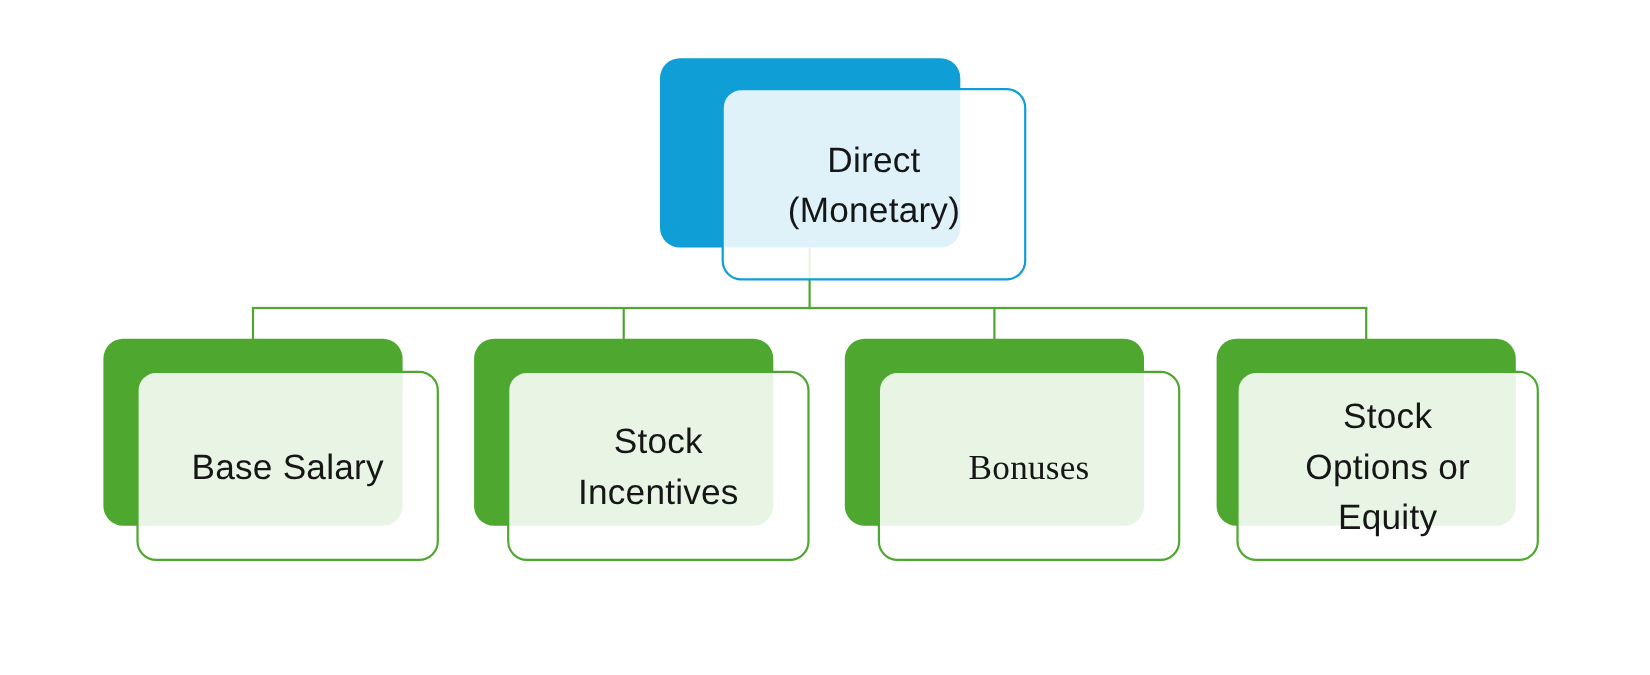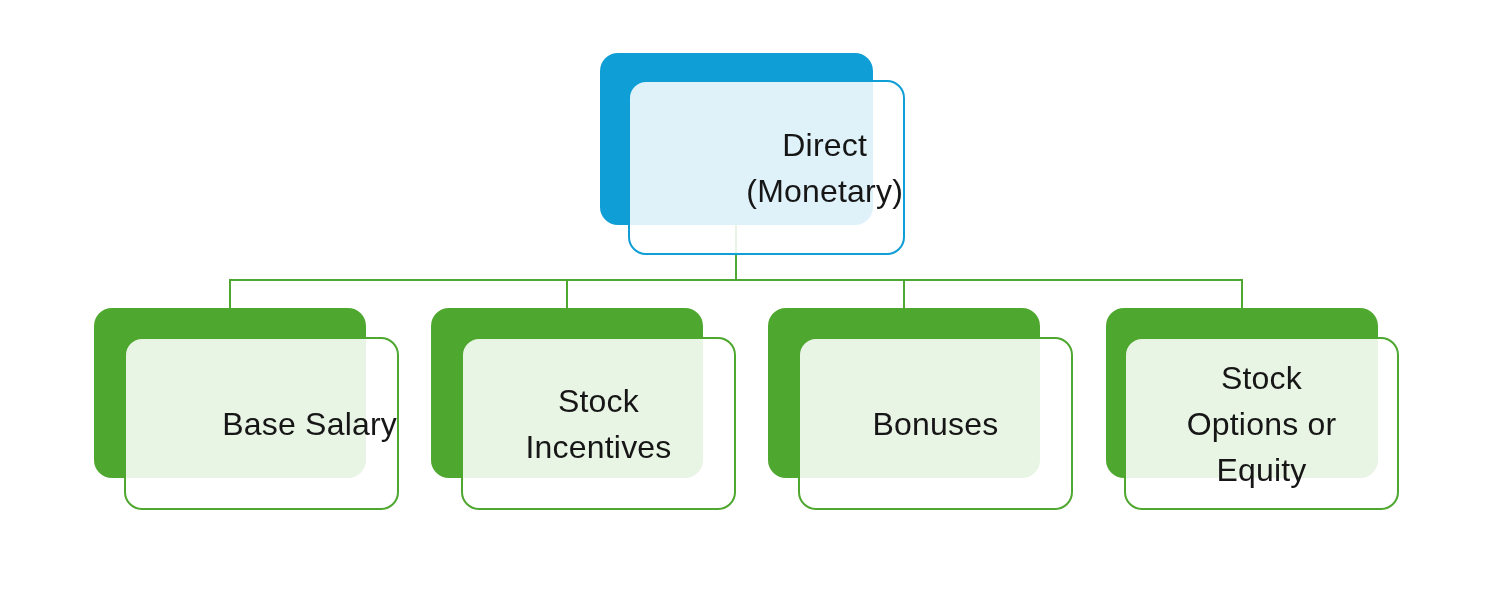--- a/index.html
+++ b/index.html
@@ -43,31 +43,31 @@
   .node-label {
     white-space: pre-line;
     font-size: 32px;
     line-height: 46px;
     color: #161616;
     letter-spacing: 0.2px;
   }
 
   
   .root .panel-back  { left: 600px; top: 53px;  width: 273px; height: 172px; background: #0f9ed5; }
-  .root .panel-front { left: 628px; top: 80px;  width: 277px; height: 175px; border-color: #0f9ed5; justify-content: flex-end; }
+  .root .panel-front { left: 656px; top: 80px;  width: 277px; height: 175px; border-color: #0f9ed5; }
 
   
   .child .panel-back  { top: 308px; width: 272px; height: 170px; background: #4ea72e; }
   .child .panel-front { top: 337px; width: 275px; height: 173px; border-color: #4ea72e; }
   .c1 .panel-back  { left: 94px;   }
-  .c1 .panel-front { left: 124px; justify-content: flex-end;  }
+  .c1 .panel-front { left: 124px;  }
   .c2 .panel-back  { left: 431px;  }
   .c2 .panel-front { left: 461px;  }
   .c3 .panel-back  { left: 768px;  }
-  .c3 .panel-front { left: 798px;  }
+  .c3 .panel-front { left: 798px; font-family: Liberation Serif, serif;  }
   .c4 .panel-back  { left: 1106px; }
   .c4 .panel-front { left: 1124px; }
 
   
   .stem-root { left: 735px;  top: 225px; height: 56px; }
   .h-bus     { left: 229px;  top: 279px; width: 1014px; }
   .drop-1    { left: 229px;  top: 280px; height: 29px; }
   .drop-2    { left: 566px;  top: 280px; height: 29px; }
   .drop-3    { left: 903px;  top: 280px; height: 29px; }
   .drop-4    { left: 1241px; top: 280px; height: 29px; }

